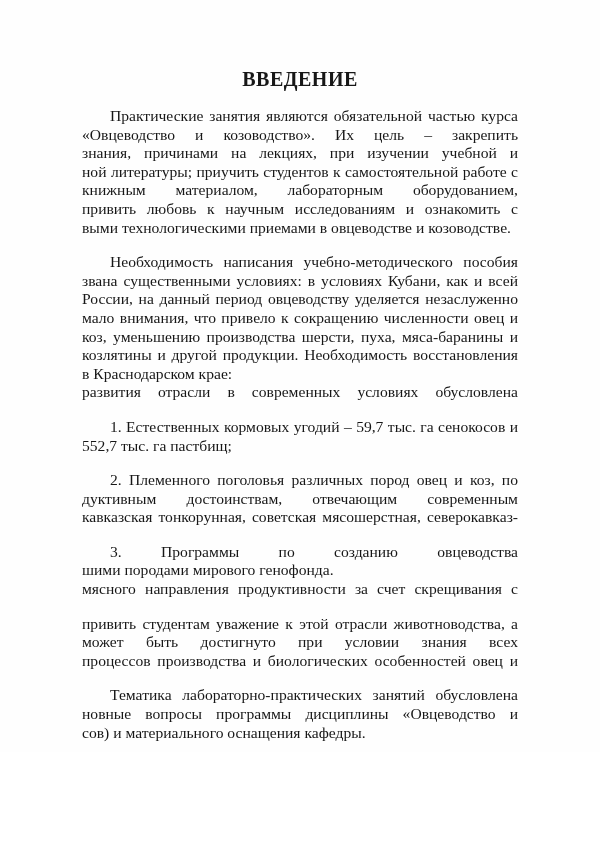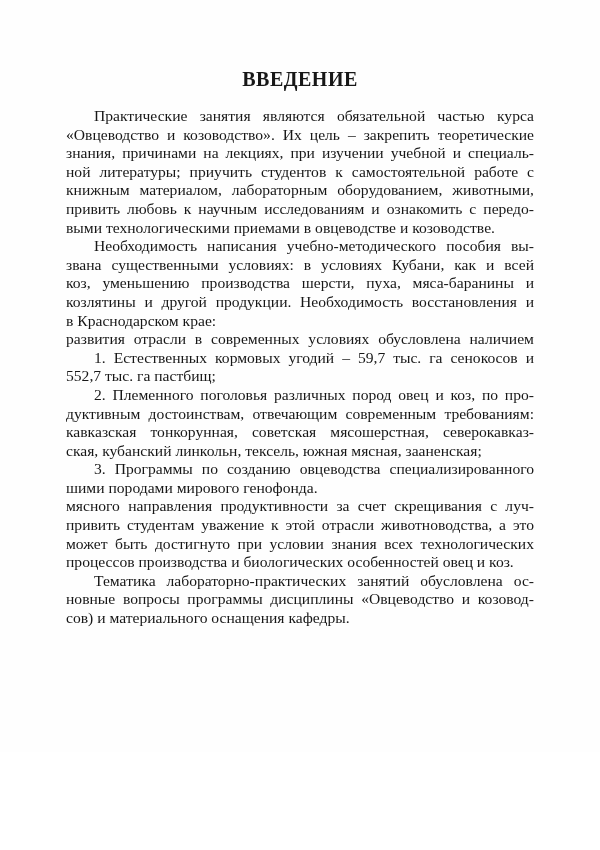--- a/index.html
+++ b/index.html
@@ -27,21 +27,21 @@
     line-height: 22px;
     font-weight: bold;
     text-align: center;
     letter-spacing: 0.5px;
     margin: 0 0 17px 0;
   }
   .body-text {
     font-size: 15.6px;
   }
   .paragraph {
-    margin: 0;
+    margin: 16px;
     padding: 0;
   }
   .line {
     height: 18.6px;
     line-height: 18.6px;
     text-align: justify;
     text-align-last: justify;
     overflow: hidden;
     white-space: normal;
   }
@@ -74,34 +74,35 @@
           <div class="line">«Овцеводство и козоводство». Их цель – закрепить теоретические</div>
           <div class="line">знания, причинами на лекциях, при изучении учебной и специаль-</div>
           <div class="line">ной литературы; приучить студентов к самостоятельной работе с</div>
           <div class="line">книжным материалом, лабораторным оборудованием, животными,</div>
           <div class="line">привить любовь к научным исследованиям и ознакомить с передо-</div>
           <div class="line last">выми технологическими приемами в овцеводстве и козоводстве.</div>
         </div>
         <div class="paragraph">
           <div class="line first">Необходимость написания учебно-методического пособия вы-</div>
           <div class="line">звана существенными условиях: в условиях Кубани, как и всей</div>
+          <div class="line">России, на данный период овцеводству уделяется незаслуженно</div>
+          <div class="line">мало внимания, что привело к сокращению численности овец и</div>
           <div class="line">коз, уменьшению производства шерсти, пуха, мяса-баранины и</div>
           <div class="line">козлятины и другой продукции. Необходимость восстановления и</div>
           <div class="line last">в Краснодарском крае:</div>
           <div class="line">развития отрасли в современных условиях обусловлена наличием</div>
         </div>
         <div class="paragraph">
           <div class="line first">1. Естественных кормовых угодий – 59,7 тыс. га сенокосов и</div>
           <div class="line last">552,7 тыс. га пастбищ;</div>
         </div>
         <div class="paragraph">
           <div class="line first">2. Племенного поголовья различных пород овец и коз, по про-</div>
           <div class="line">дуктивным достоинствам, отвечающим современным требованиям:</div>
           <div class="line">кавказская тонкорунная, советская мясошерстная, северокавказ-</div>
-          <div class="line last">ская, кубанский линкольн, тексель, южная мясная, зааненская;</div>
         </div>
         <div class="paragraph">
           <div class="line first">3. Программы по созданию овцеводства специализированного</div>
           <div class="line last">шими породами мирового генофонда.</div>
           <div class="line">мясного направления продуктивности за счет скрещивания с луч-</div>
         </div>
         <div class="paragraph">
           <div class="line">привить студентам уважение к этой отрасли животноводства, а это</div>
           <div class="line">может быть достигнуто при условии знания всех технологических</div>
           <div class="line last">процессов производства и биологических особенностей овец и коз.</div>

